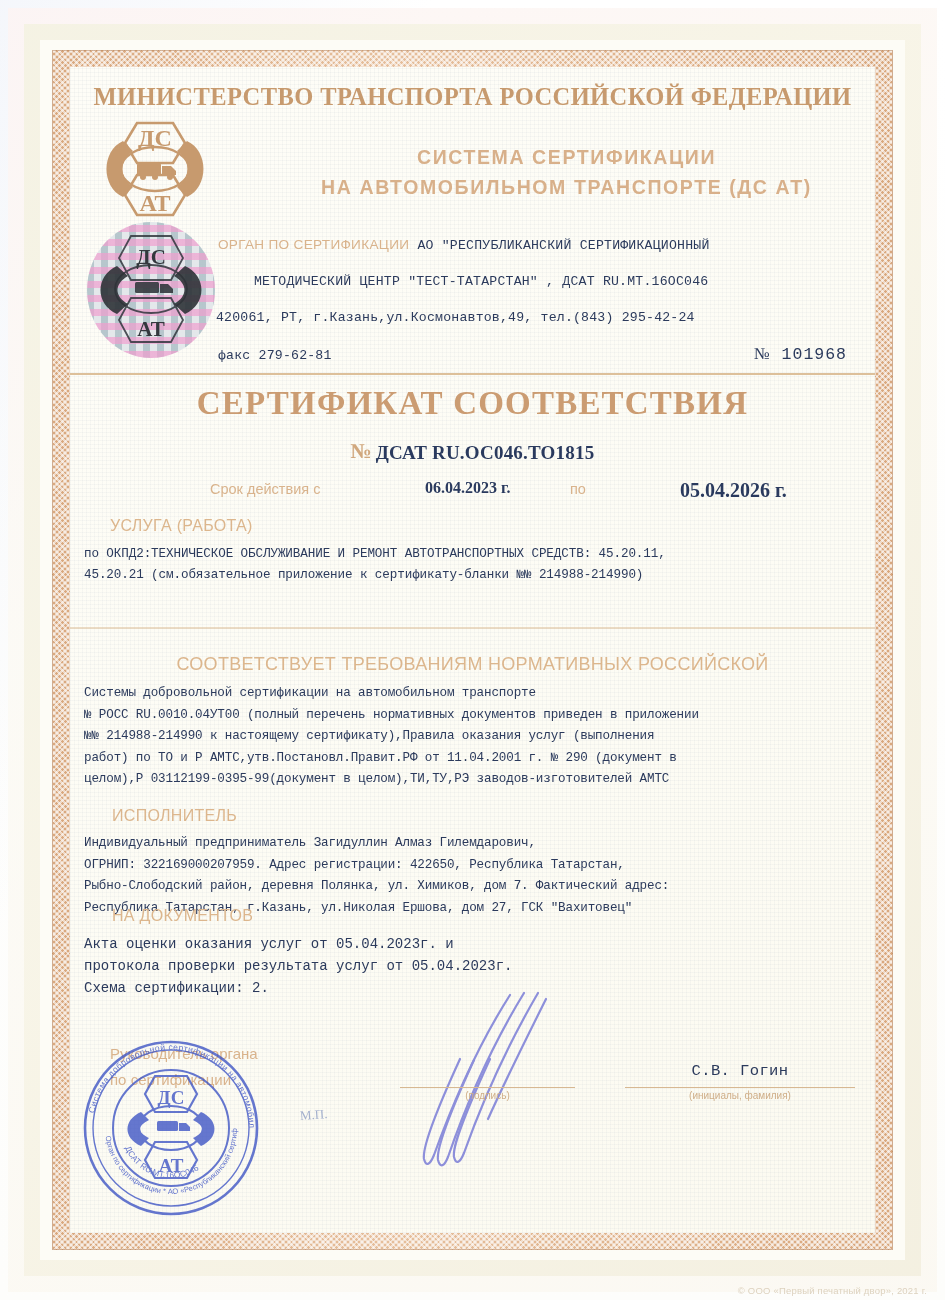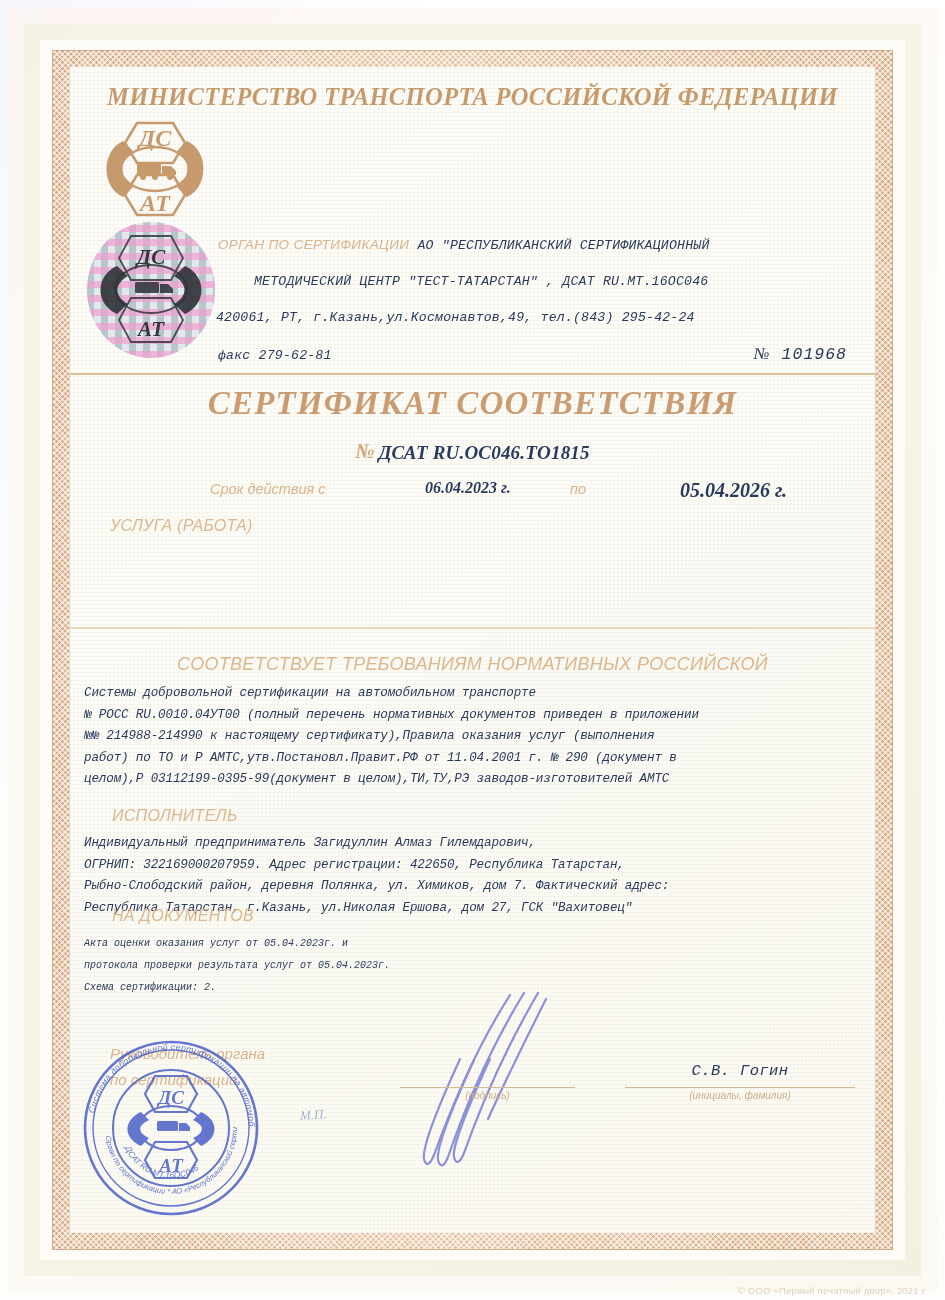--- a/index.html
+++ b/index.html
@@ -55,21 +55,20 @@
   }
 
   
   .surface{
     position:absolute;left:70px;top:67px;right:70px;bottom:67px;
     background:
       repeating-linear-gradient(0deg, rgba(180,190,200,.10) 0 1px, rgba(0,0,0,0) 1px 4px),
       repeating-linear-gradient(90deg, rgba(180,190,200,.10) 0 1px, rgba(0,0,0,0) 1px 4px),
       linear-gradient(150deg,#fefdf7 0%,#fdfcf4 60%,#fcfaf0 100%);
     overflow:hidden;
-    font-style:italic;
   }
 
   
   .content{position:absolute;inset:0;}
 
   .ministry{
     position:absolute;left:0;right:0;top:16px;
     text-align:center;
     font-family:"Liberation Serif", serif;
     font-weight:bold;
@@ -201,21 +200,21 @@
     position:absolute;left:14px;right:8px;top:766px;
     font-family:"Liberation Mono", monospace;
     font-size:12.6px;line-height:21.6px;color:#2b3a5c;
     letter-spacing:-.15px;
   }
 
   .basis-label{position:absolute;left:42px;top:840px;font-size:16px;}
   .basis-body{
     position:absolute;left:14px;right:8px;top:866px;
     font-family:"Liberation Mono", monospace;
-    font-size:10px;line-height:22px;color:#2b3a5c;
+    font-size:14px;line-height:22px;color:#2b3a5c;
   }
 
   
   .sig-role{
     position:absolute;left:40px;top:974px;width:230px;
     font-family:"Liberation Sans", sans-serif;
     font-size:15px;line-height:26px;color:#d9b38c;
   }
   .sig-line-1{position:absolute;left:330px;top:1020px;width:175px;border-bottom:1.4px solid #d7b892;}
   .sig-cap-1{
@@ -286,20 +285,24 @@
             <path d="M69 53 h9 l5 5 v4 h-14 z"></path>
             <circle cx="50" cy="64" r="3"></circle>
               <circle cx="62" cy="64" r="3"></circle>
               <circle cx="77" cy="64" r="3"></circle>
           </g>
           <text x="62" y="33" text-anchor="middle" fill="#c79a6e" font-family="Liberation Serif, serif" font-size="24" font-weight="bold">ДС</text>
           <text x="62" y="98" text-anchor="middle" fill="#c79a6e" font-family="Liberation Serif, serif" font-size="24" font-weight="bold">АТ</text>
         </svg>
       </div>
 
+      <div class="sys-title">
+        <div>СИСТЕМА СЕРТИФИКАЦИИ</div>
+        <div>НА АВТОМОБИЛЬНОМ ТРАНСПОРТЕ (ДС АТ)</div>
+      </div>
 
       <div class="holo">
         <div class="cells"></div>
         <svg viewBox="0 0 128 136" width="128" height="136">
           <g fill="none" stroke="#21262e" stroke-width="1.8" opacity=".85">
             <path d="M44 14 L84 14 L96 36 L84 58 L44 58 L32 36 Z"></path>
             <path d="M44 76 L84 76 L96 98 L84 120 L44 120 L32 98 Z"></path>
             <ellipse cx="64" cy="67" rx="36" ry="24"></ellipse>
           </g>
           <path d="M30 44 C8 54, 8 82, 30 92 L41 82 C27 74, 27 62, 41 54 Z" fill="#1d2228" opacity=".9"></path>
@@ -339,20 +342,24 @@
       </div>
 
       <div class="validity">
         <span class="lbl">Срок действия с</span>
         <span class="d1">06.04.2023 г.</span>
         <span class="mid">по</span>
         <span class="d2">05.04.2026 г.</span>
       </div>
 
       <div class="sec-label svc-label">УСЛУГА (РАБОТА)</div>
+      <div class="svc-body">
+        <div>по ОКПД2:ТЕХНИЧЕСКОЕ ОБСЛУЖИВАНИЕ И РЕМОНТ АВТОТРАНСПОРТНЫХ СРЕДСТВ: 45.20.11,</div>
+        <div>45.20.21 (см.обязательное приложение к сертификату-бланки №№  214988-214990)</div>
+      </div>
 
       <div class="rule" style="top:560px;opacity:.55"></div>
 
       <div class="sec-label norm-label">СООТВЕТСТВУЕТ ТРЕБОВАНИЯМ  НОРМАТИВНЫХ РОССИЙСКОЙ</div>
       <div class="norm-body">
         <div>Системы добровольной сертификации на автомобильном транспорте</div>
         <div>№ РОСС RU.0010.04УТ00 (полный перечень нормативных документов приведен в приложении</div>
         <div>№№  214988-214990 к настоящему сертификату),Правила оказания услуг (выполнения</div>
         <div>работ) по ТО и Р АМТС,утв.Постановл.Правит.РФ от 11.04.2001 г. № 290 (документ в</div>
         <div>целом),Р 03112199-0395-99(документ в целом),ТИ,ТУ,РЭ заводов-изготовителей АМТС</div>

